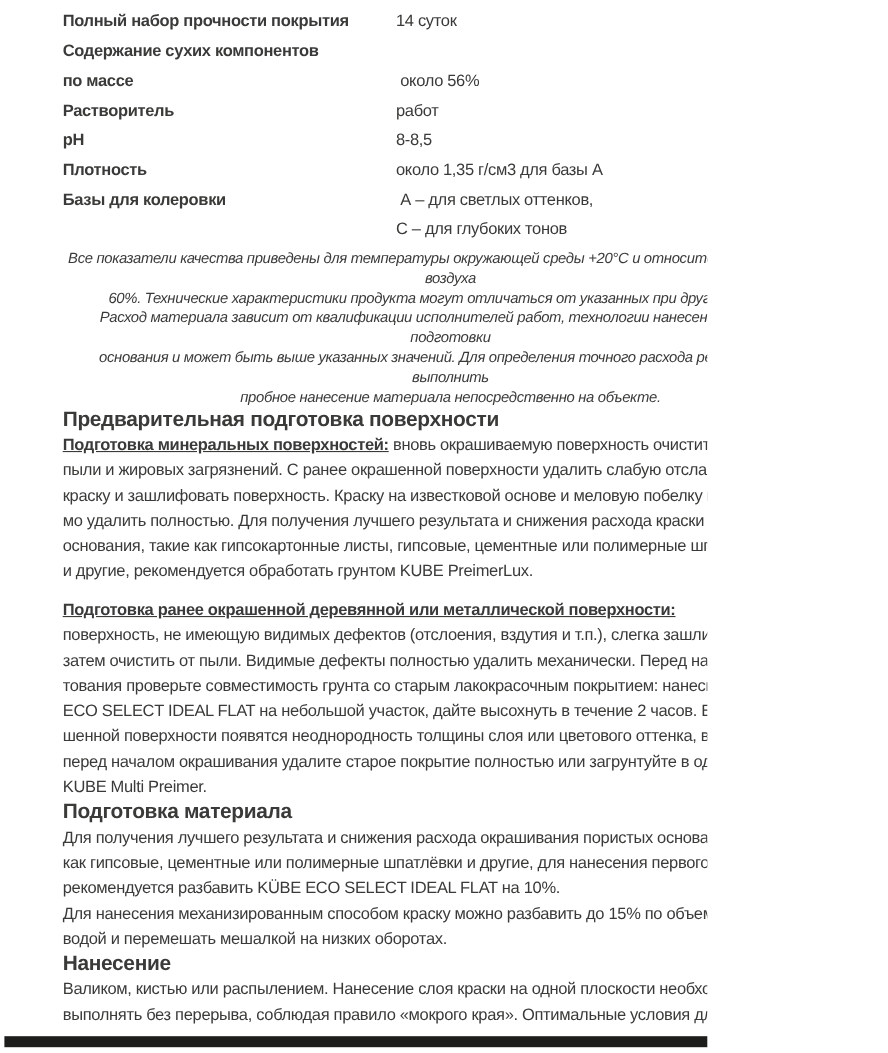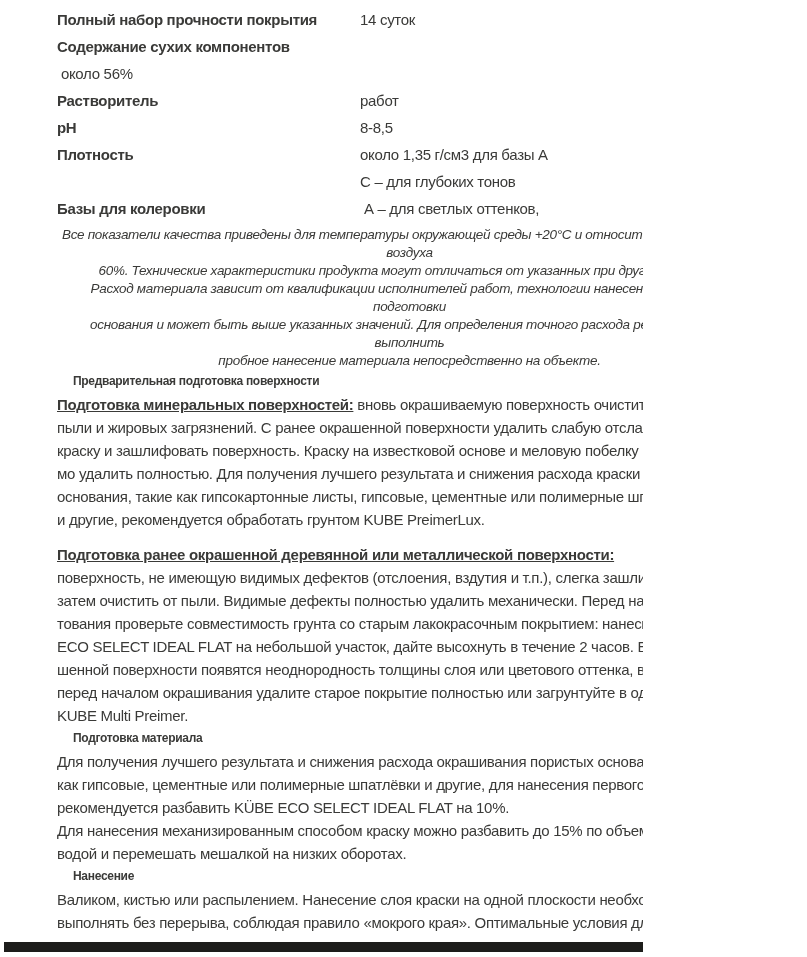--- a/index.html
+++ b/index.html
@@ -42,24 +42,23 @@
   .note {
     font-style: italic;
     font-size: 13.5px;
     line-height: 18px;
     letter-spacing: -0.3px;
     white-space: pre-line;
   }
   
   .heading {
     font-weight: 700;
-    font-size: 12px;
+    font-size: 19px;
     line-height: 23px;
     letter-spacing: -0.3px;
-    margin-left: 16px;
   }
   .para {
     font-size: 15px;
     line-height: 23px;
     letter-spacing: -0.3px;
     white-space: pre-line;
   }
   .underline { text-decoration: underline; font-weight: bold; }
   .gap-top { margin-top: 12px; }
   
@@ -81,41 +80,42 @@
     <div class="spec-table">
       <div class="spec-row">
           <div class="spec-label">Полный набор прочности покрытия</div>
           <div class="spec-value">14 суток</div>
         </div>
       <div class="spec-row">
           <div class="spec-label">Содержание сухих компонентов</div>
           <div class="spec-value"></div>
         </div>
       <div class="spec-row">
+          <div class="spec-label">по массе</div>
           <div class="spec-value"> около 56%</div>
         </div>
       <div class="spec-row">
           <div class="spec-label">Растворитель</div>
           <div class="spec-value">работ</div>
         </div>
       <div class="spec-row">
           <div class="spec-label">pH</div>
           <div class="spec-value">8-8,5</div>
         </div>
       <div class="spec-row">
           <div class="spec-label">Плотность</div>
           <div class="spec-value">около 1,35 г/см3 для базы А</div>
         </div>
       <div class="spec-row">
+          <div class="spec-label">Базы для колеровки</div>
+          <div class="spec-value"> А – для светлых оттенков,</div>
+        </div>
+      <div class="spec-row">
           <div class="spec-label"></div>
           <div class="spec-value">С – для глубоких тонов</div>
-        </div>
-      <div class="spec-row">
-          <div class="spec-label">Базы для колеровки</div>
-          <div class="spec-value"> А – для светлых оттенков,</div>
         </div>
     </div>
 
     <div class="notes">
       <div class="note">Все показатели качества приведены для температуры окружающей среды +20°С и относительной влажности воздуха
 60%. Технические характеристики продукта могут отличаться от указанных при других условиях.</div>
       <div class="note">Расход материала зависит от квалификации исполнителей работ, технологии нанесения и качества подготовки
 основания и может быть выше указанных значений. Для определения точного расхода рекомендуется выполнить
 пробное нанесение материала непосредственно на объекте.</div>
     </div>

